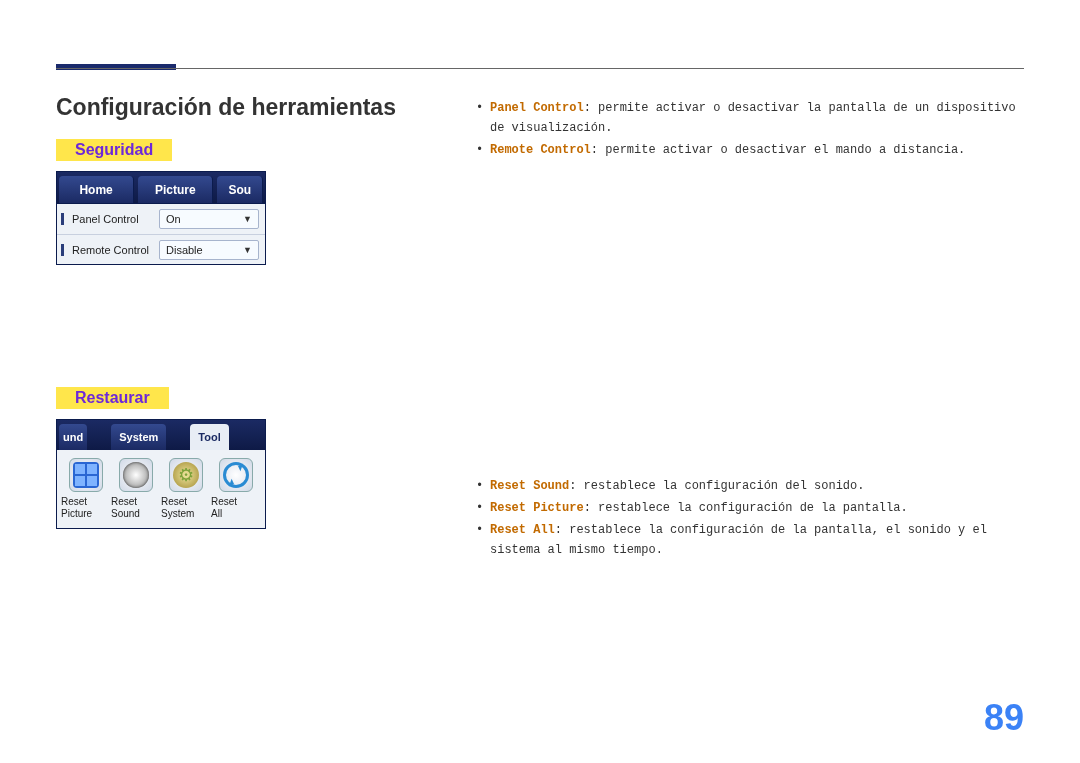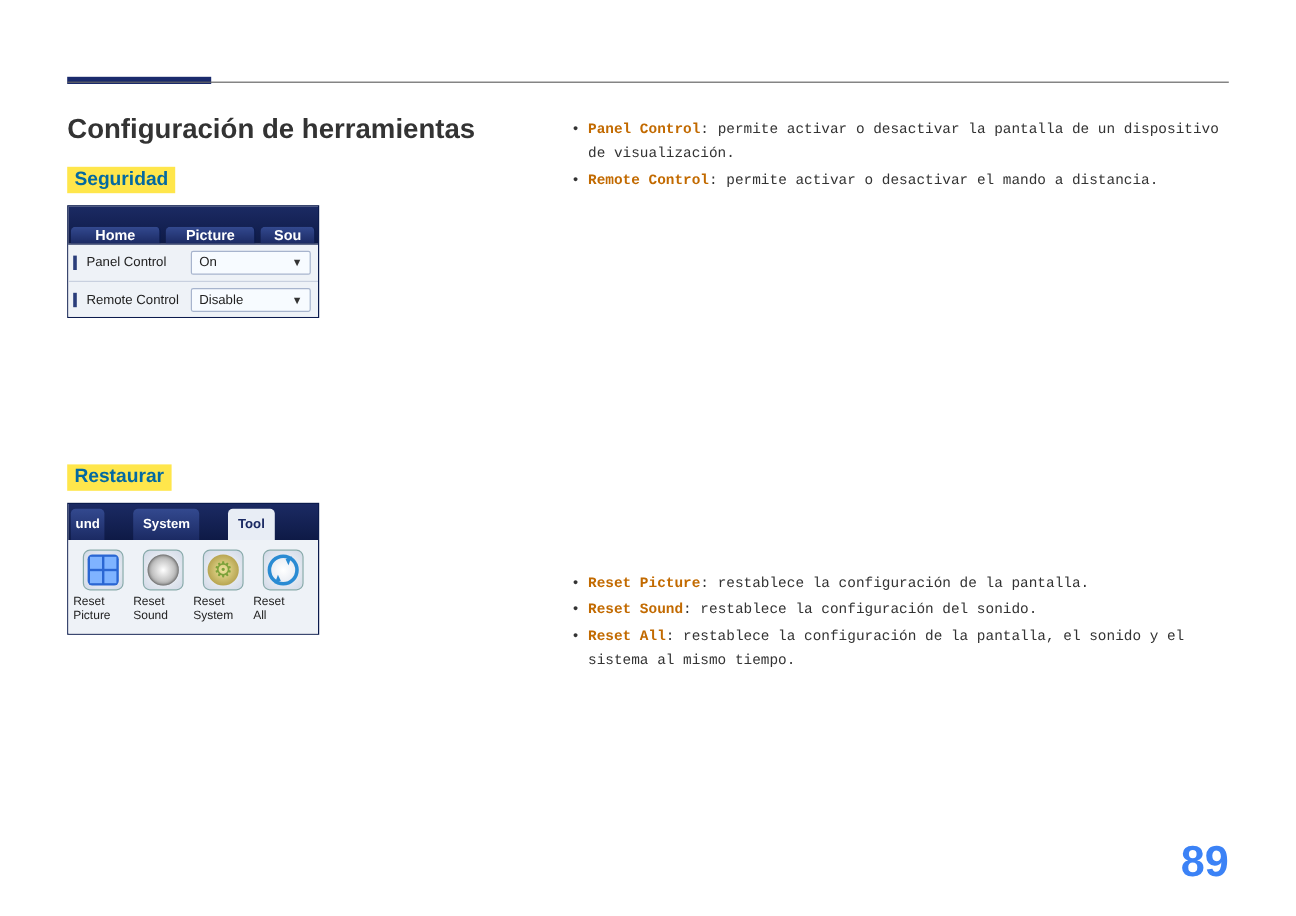--- a/index.html
+++ b/index.html
@@ -4,25 +4,25 @@
 <style>
   * { box-sizing: border-box; margin: 0; padding: 0; }
   html, body { width: 1080px; height: 763px; background: #fff; font-family: Arial, Helvetica, sans-serif; color: #222; }
   .page { position: relative; width: 1080px; height: 763px; padding: 58px 56px 40px 56px; }
   .top-rule { position: absolute; top: 68px; left: 56px; right: 56px; border-top: 1px solid #666; }
   .accent-bar { position: absolute; top: 64px; left: 56px; width: 120px; height: 6px; background: #1a2a6c; }
   .columns { display: flex; width: 100%; margin-top: 36px; }
   .col-left { width: 400px; }
   .col-right { flex: 1; padding-left: 20px; }
   h1.section-title { font-size: 23px; font-weight: 700; color: #333; margin-bottom: 18px; }
-  .sub-heading { display: inline-block; background: #ffe64b; color: #0369a1; font-weight: 700; font-size: 16px; padding: 2px 6px; margin-bottom: 10px; }
+  .sub-heading { display: inline-block; background: #ffe64b; color: #6d28d9; font-weight: 700; font-size: 16px; padding: 2px 19px; margin-bottom: 10px; }
 
   
   .ui-box { border: 1px solid #264; border-color: #0b1b4d; width: 210px; margin-bottom: 32px; }
-  .ui-bar { background: linear-gradient(#1b2a63, #0e1a46); display: flex; height: 32px; border-bottom: 1px solid #0b1b4d; align-items: flex-end; }
+  .ui-bar { background: linear-gradient(#1b2a63, #0e1a46); display: flex; height: 32px; border-bottom: 1px solid #0b1b4d; }
   .ui-tab { flex: 1; color: #fff; font-size: 12px; font-weight: 700; display: flex; align-items: center; justify-content: center; border-right: 1px solid #0b1b4d; background: linear-gradient(#33498f,#1b2a63); border-top-left-radius: 4px; border-top-right-radius: 4px; margin: 4px 2px 0 2px; }
   .ui-body { background: #eef2f7; }
   .ui-row { display: flex; align-items: center; height: 30px; border-top: 1px solid #c8d0df; font-size: 11px; }
   .ui-row:first-child { border-top: none; }
   .ui-label { width: 92px; padding-left: 8px; border-left: 3px solid #2a3d7a; margin-left: 4px; font-weight: 400; color: #222; }
   .ui-select { flex: 1; margin: 0 6px; height: 20px; background: #f7fbff; border: 1px solid #a7b4cd; border-radius: 2px; display: flex; align-items: center; justify-content: space-between; padding: 0 6px; font-size: 11px; }
   .chev { font-size: 9px; color: #333; }
 
   .spacer-large { height: 90px; }
 
@@ -141,21 +141,21 @@
       </div>
     </div>
 
     <div class="col-right">
       <ul class="bullets right-upper">
         <li><span class="term">Panel Control</span><span>: permite activar o desactivar la pantalla de un dispositivo de visualización.</span></li>
         <li><span class="term">Remote Control</span><span>: permite activar o desactivar el mando a distancia.</span></li>
       </ul>
 
       <ul class="bullets right-lower">
+        <li><span class="term">Reset Sound</span><span>: restablece la configuración del sonido.</span></li>
         <li><span class="term">Reset Picture</span><span>: restablece la configuración de la pantalla.</span></li>
-        <li><span class="term">Reset Sound</span><span>: restablece la configuración del sonido.</span></li>
         <li><span class="term">Reset All</span><span>: restablece la configuración de la pantalla, el sonido y el sistema al mismo tiempo.</span></li>
       </ul>
     </div>
   </div>
 
   <div class="page-number">89</div>
 </div>
 
 </body></html>

